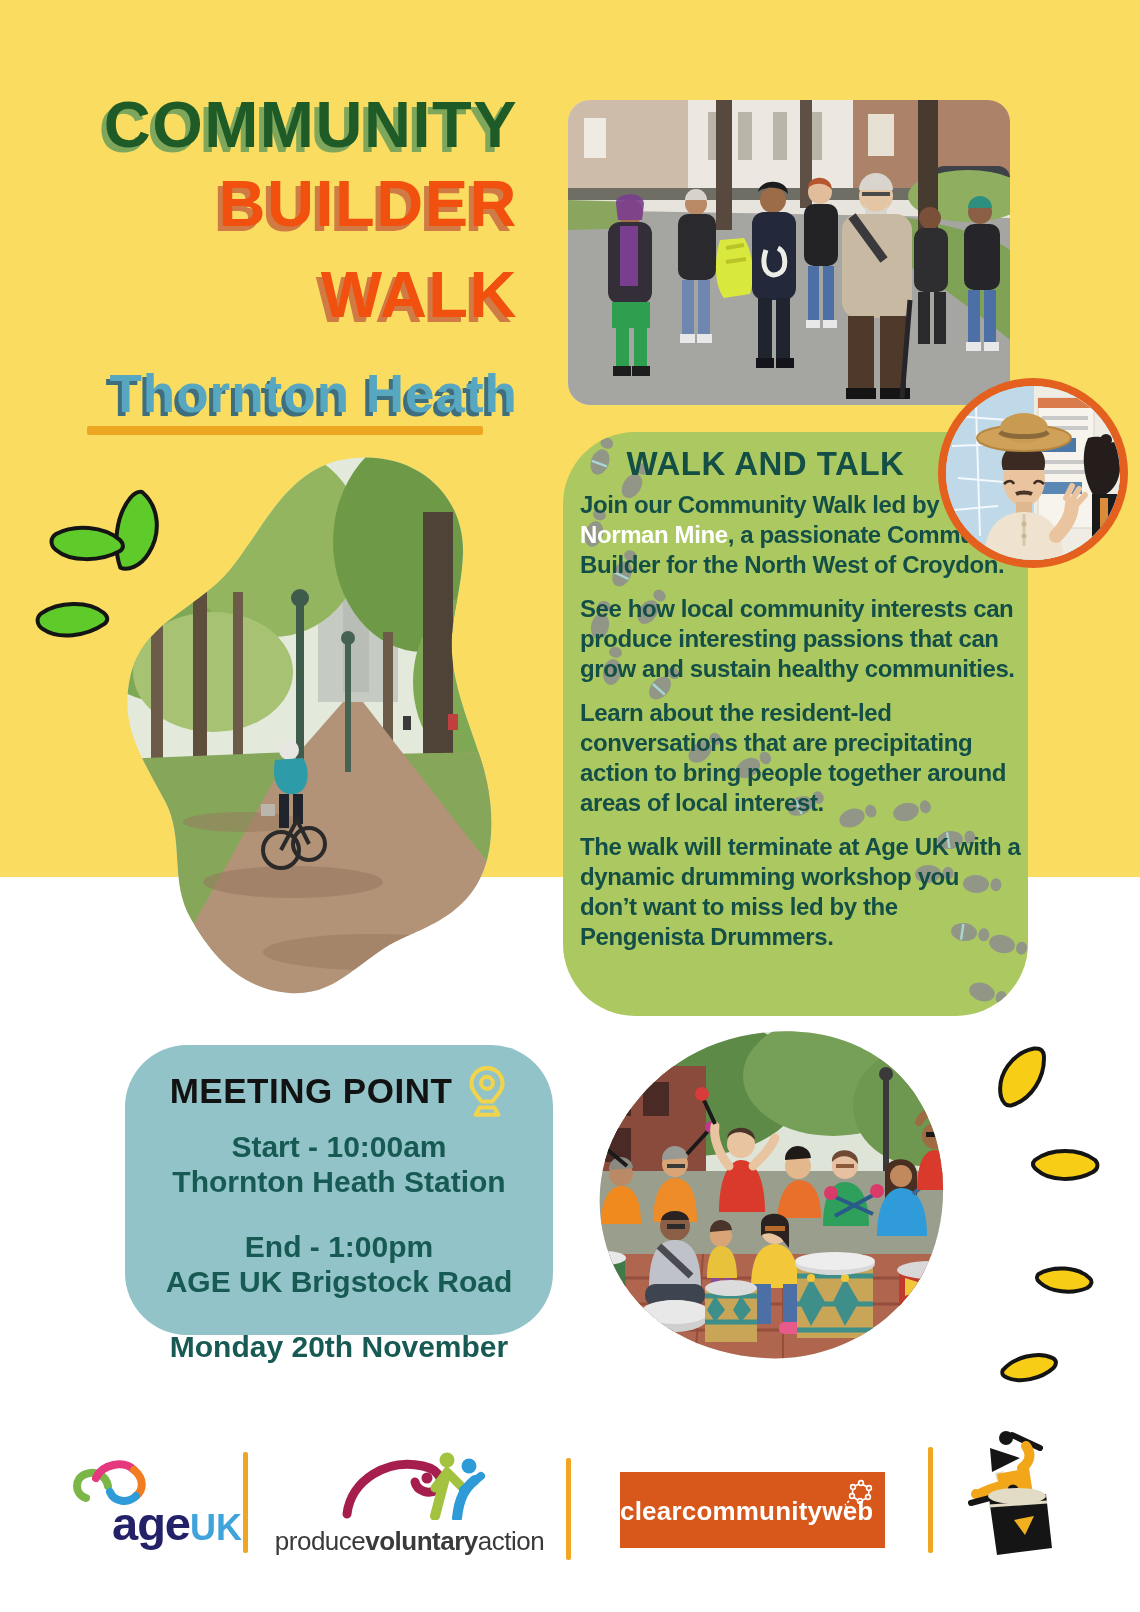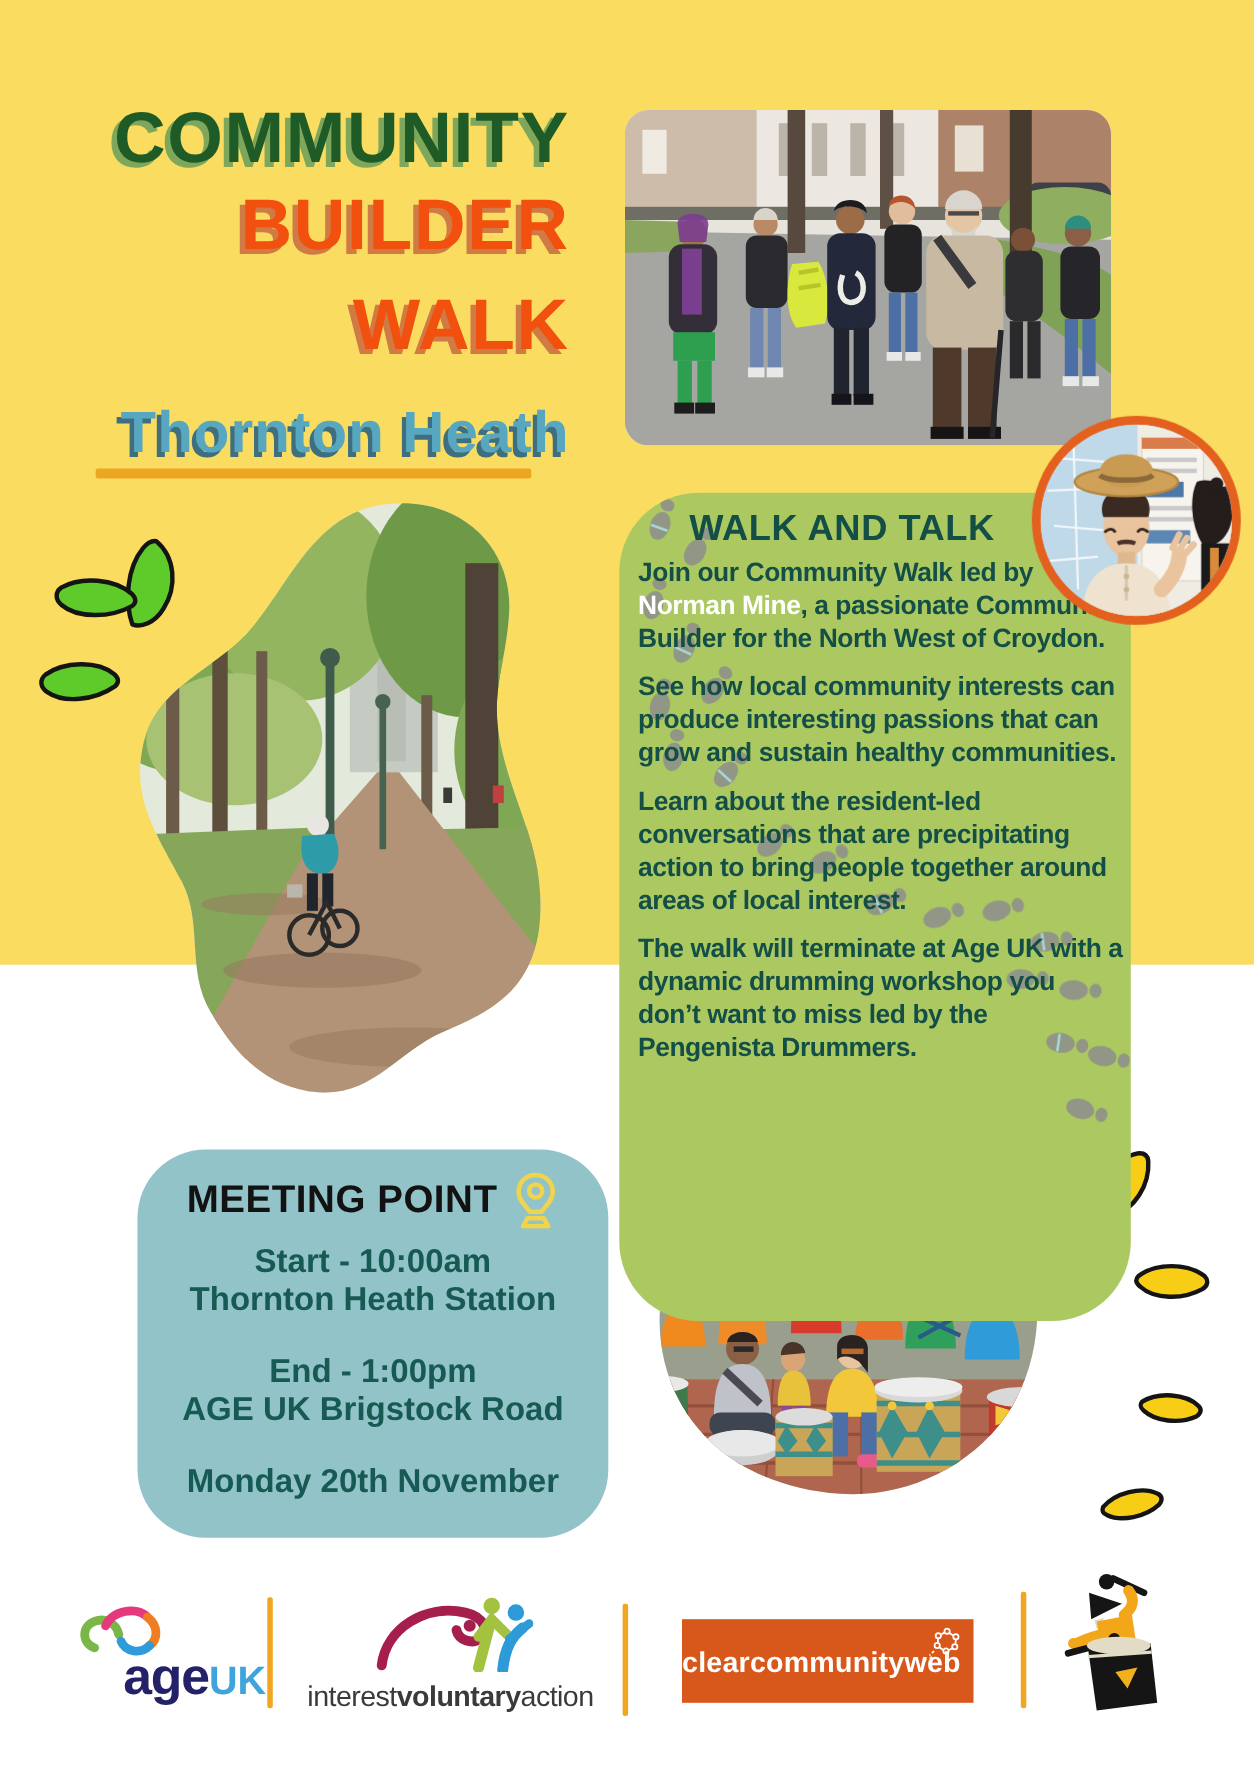--- a/index.html
+++ b/index.html
@@ -21,32 +21,32 @@
   .amber-bar{left:87px;top:426px;width:396px;height:9px;background:#EDA621;border-radius:2px;}
 
   
   .walkers-photo{left:568px;top:100px;width:442px;height:305px;border-radius:22px;overflow:hidden;z-index:1;}
   .park-blob{left:93px;top:452px;width:402px;height:545px;z-index:1;}
   .norman-circle{left:938px;top:378px;width:190px;height:190px;border:8px solid #E4601E;
                  border-radius:50%;box-sizing:border-box;overflow:hidden;z-index:4;background:#BFD9E8;}
   .drummers-blob{left:583px;top:1026px;width:372px;height:336px;z-index:1;}
 
   
-  .green-box{left:563px;top:448px;width:465px;height:753px;background:#ACC961;border-radius:72px;
+  .green-box{left:563px;top:432px;width:465px;height:584px;background:#ACC961;border-radius:72px;
              overflow:hidden;z-index:2;}
   .green-box .fp{position:absolute;left:0;top:0;}
   .wt-head{position:relative;margin-top:13px;padding-right:60px;text-align:center;
            font-weight:bold;font-size:33px;letter-spacing:.5px;color:#134E47;}
   .wt-body{position:relative;padding:7px 6px 0 17px;font-weight:bold;font-size:24px;
            letter-spacing:-0.4px;line-height:30px;color:#134E47;}
   .wt-body p{margin:0 0 14px 0;}
   .name-hl{color:#ffffff;}
 
   
-  .teal-box{left:125px;top:1045px;width:428px;height:353px;background:#92C3C8;border-radius:62px;z-index:2;}
+  .teal-box{left:125px;top:1045px;width:428px;height:290px;background:#92C3C8;border-radius:62px;z-index:2;}
   .mp-head-row{display:flex;align-items:center;justify-content:center;gap:14px;margin-top:20px;}
   .mp-head{font-weight:bold;font-size:35px;letter-spacing:.5px;color:#121212;}
   .mp-lines{margin-top:12px;text-align:center;font-weight:bold;font-size:30px;line-height:35px;color:#175A53;}
   .mp-group{margin-top:0;}
   .mp-gap{height:30px;}
 
   
   .divider{width:5px;background:#F0A621;border-radius:2px;}
   .div1{left:243px;top:1452px;height:101px;}
   .div2{left:566px;top:1458px;height:102px;}
@@ -559,21 +559,21 @@
       <path d="M12 66 C16 32 52 10 88 18 C106 22 110 36 101 42 C94 47 82 43 80 34" fill="none" stroke="#A61E4D" stroke-width="9" stroke-linecap="round"></path>
       <circle cx="92" cy="30" r="5.5" fill="#A61E4D"></circle>
       <circle cx="112" cy="12" r="7.5" fill="#A3C23F"></circle>
       <path d="M100 40 L112 24 L126 38" fill="none" stroke="#A3C23F" stroke-width="9" stroke-linecap="round"></path>
       <path d="M110 30 L100 68" fill="none" stroke="#A3C23F" stroke-width="10" stroke-linecap="round"></path>
       <circle cx="134" cy="18" r="7.5" fill="#2E9BD8"></circle>
       <path d="M122 70 C124 50 130 40 140 32" fill="none" stroke="#2E9BD8" stroke-width="10" stroke-linecap="round"></path>
       <path d="M128 42 L146 28" fill="none" stroke="#2E9BD8" stroke-width="8" stroke-linecap="round"></path>
     </svg>
     <div class="cva-text">
-      <span>interest</span><span class="cva-bold">voluntary</span><span>action</span>
+      <span>produce</span><span class="cva-bold">voluntary</span><span>action</span>
     </div>
   </div>
 
   <div class="abs divider div2"></div>
 
   <div class="abs ccw">
     <div class="ccw-label">clearcommunityweb</div>
     <svg class="ccw-icon" width="38" height="36" viewBox="0 0 38 36">
       <g stroke="#FFFFFF" stroke-width="1.6" fill="none">
         <circle cx="24" cy="6" r="2.4"></circle>

